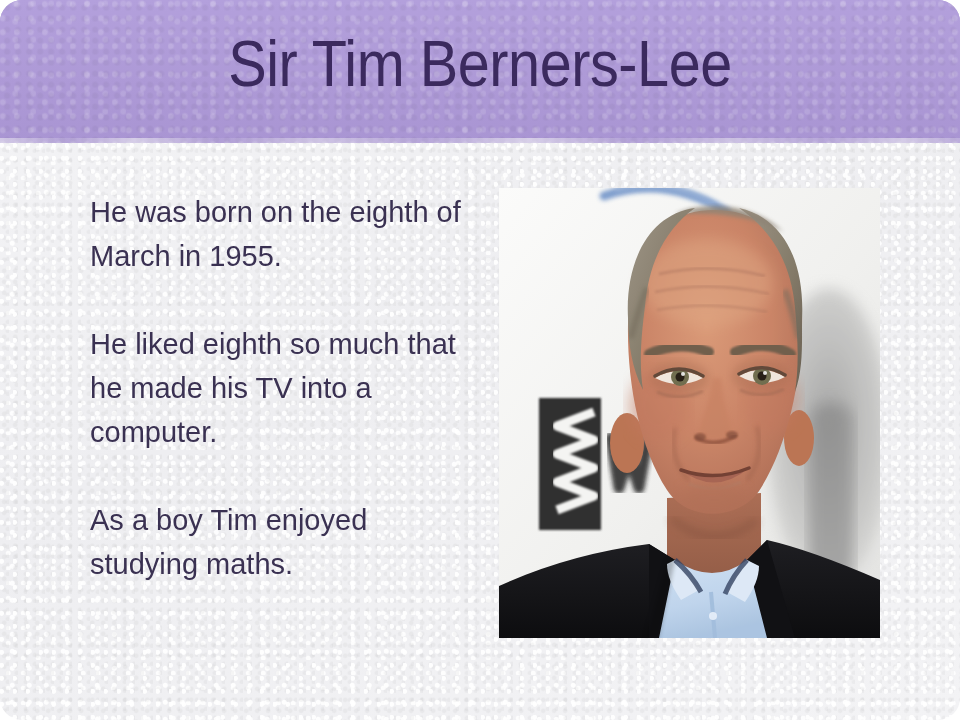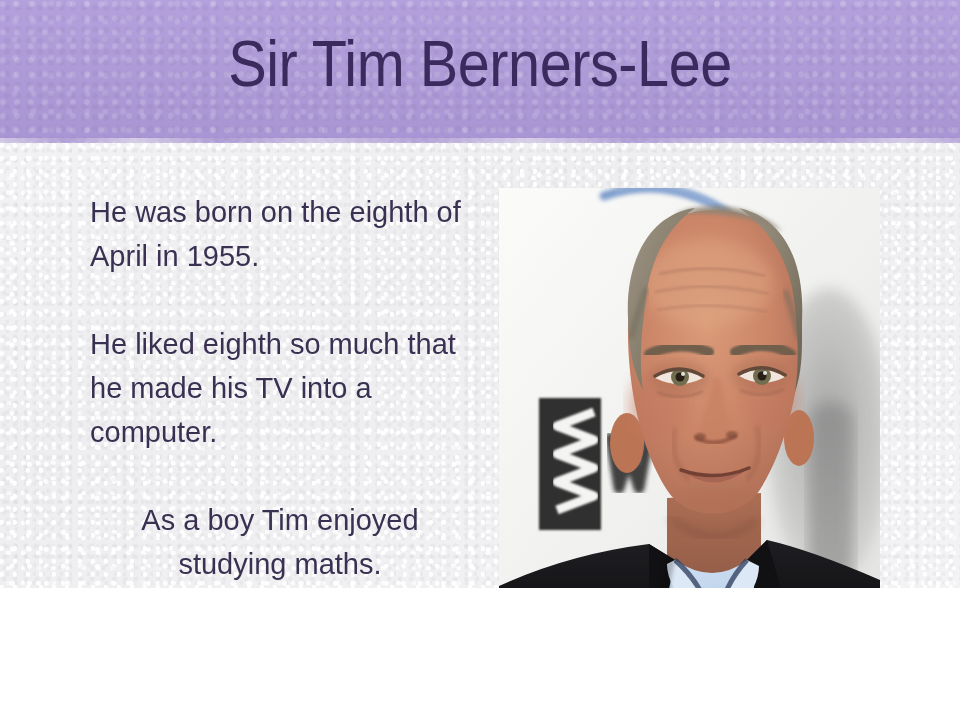--- a/index.html
+++ b/index.html
@@ -4,32 +4,33 @@
 <style>
   html, body {
     margin: 0;
     padding: 0;
     background: #ffffff;
   }
 
   #slide {
     position: relative;
     width: 960px;
-    height: 588px;
+    height: 720px;
     overflow: hidden;
     font-family: "DejaVu Sans", sans-serif;
     background-color: #f1f1f3;
     background-image:
       radial-gradient(circle at 12% 18%, rgba(255,255,255,0.95) 0 2px, rgba(0,0,0,0) 3px),
       radial-gradient(circle at 38% 62%, rgba(0,0,0,0.035) 0 1.5px, rgba(0,0,0,0) 3px),
       radial-gradient(circle at 72% 31%, rgba(255,255,255,0.9) 0 2px, rgba(0,0,0,0) 3px),
       radial-gradient(circle at 88% 77%, rgba(0,0,0,0.03) 0 1.5px, rgba(0,0,0,0) 3px),
       radial-gradient(circle at 55% 88%, rgba(255,255,255,0.85) 0 2px, rgba(0,0,0,0) 3px),
       linear-gradient(155deg, #f4f4f6 0%, #eeeef1 45%, #f3f3f5 100%);
     background-size: 13px 13px, 11px 11px, 17px 17px, 9px 9px, 15px 15px, 100% 100%;
+    border-radius: 22px;
   }
 
   
   .banner {
     position: absolute;
     left: 0;
     top: 0;
     width: 960px;
     height: 143px;
     background-color: #ae9bd8;
@@ -78,21 +79,21 @@
     left: 90px;
     top: 190px;
     width: 380px;
     color: #3a3152;
     font-family: "Liberation Sans", sans-serif;
     font-size: 29px;
     font-weight: 400;
     line-height: 44px;
   }
   .para { margin: 0 0 44px 0; }
-  .para:last-child { margin-bottom: 14px; text-align: center; }
+  .para:last-child { margin-bottom: 14px; }
 
   
   .photo {
     position: absolute;
     left: 499px;
     top: 188px;
     width: 381px;
     height: 450px;
     overflow: hidden;
     background: #e8e8e6;
@@ -104,21 +105,21 @@
 
 <div id="slide">
 
   <div class="banner">
     <div class="banner-edge"></div>
   </div>
 
   <div class="slide-title">Sir Tim Berners-Lee</div>
 
   <div class="body-text">
-    <p class="para">He was born on the eighth of April in 1955.</p>
+    <p class="para">He was born on the eighth of March in 1955.</p>
     <p class="para">He liked eighth so much that he made his TV into a computer.</p>
     <p class="para">As a boy Tim enjoyed studying maths.</p>
   </div>
 
   <div class="photo">
     <svg width="381" height="450" viewBox="0 0 381 450" xmlns="http://www.w3.org/2000/svg">
       <defs>
         <linearGradient id="wallGrad" x1="0" y1="0" x2="1" y2="1">
           <stop offset="0%" stop-color="#fbfbfa"></stop>
           <stop offset="55%" stop-color="#f0f0ee"></stop>

